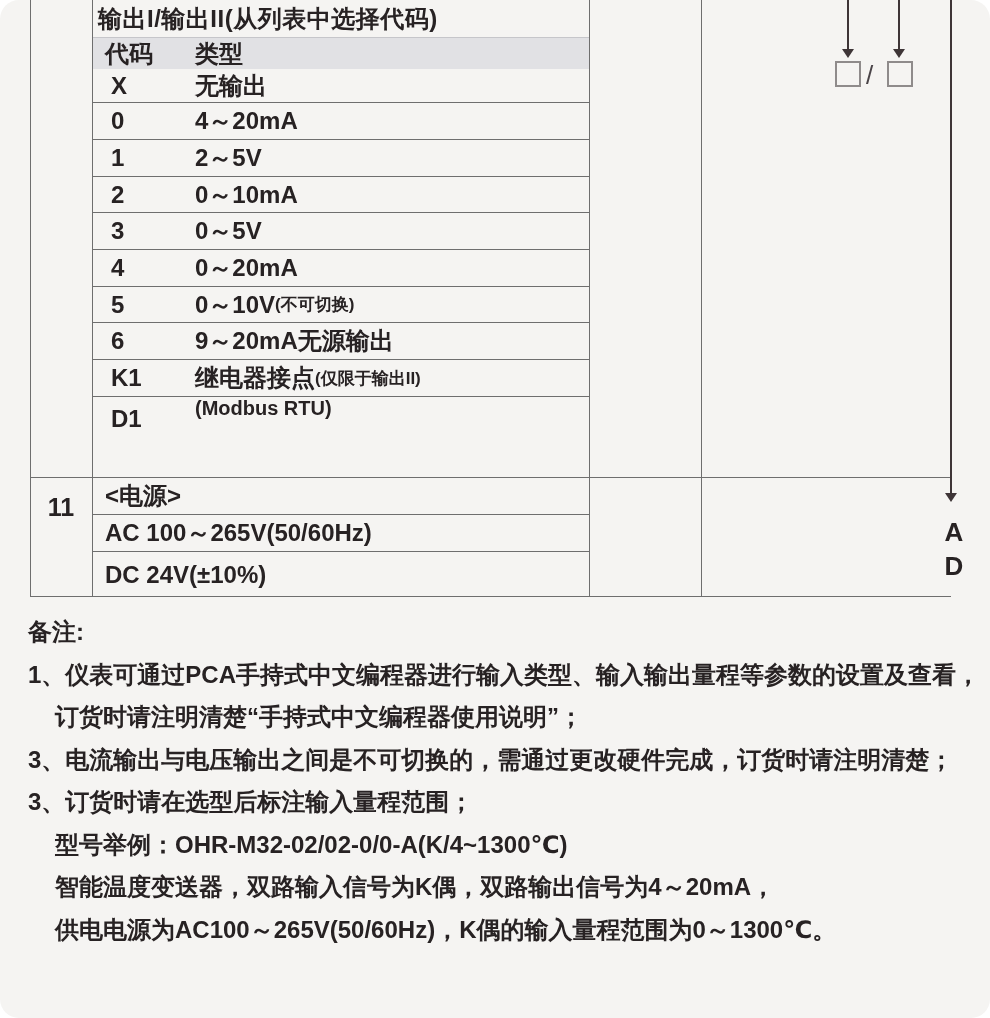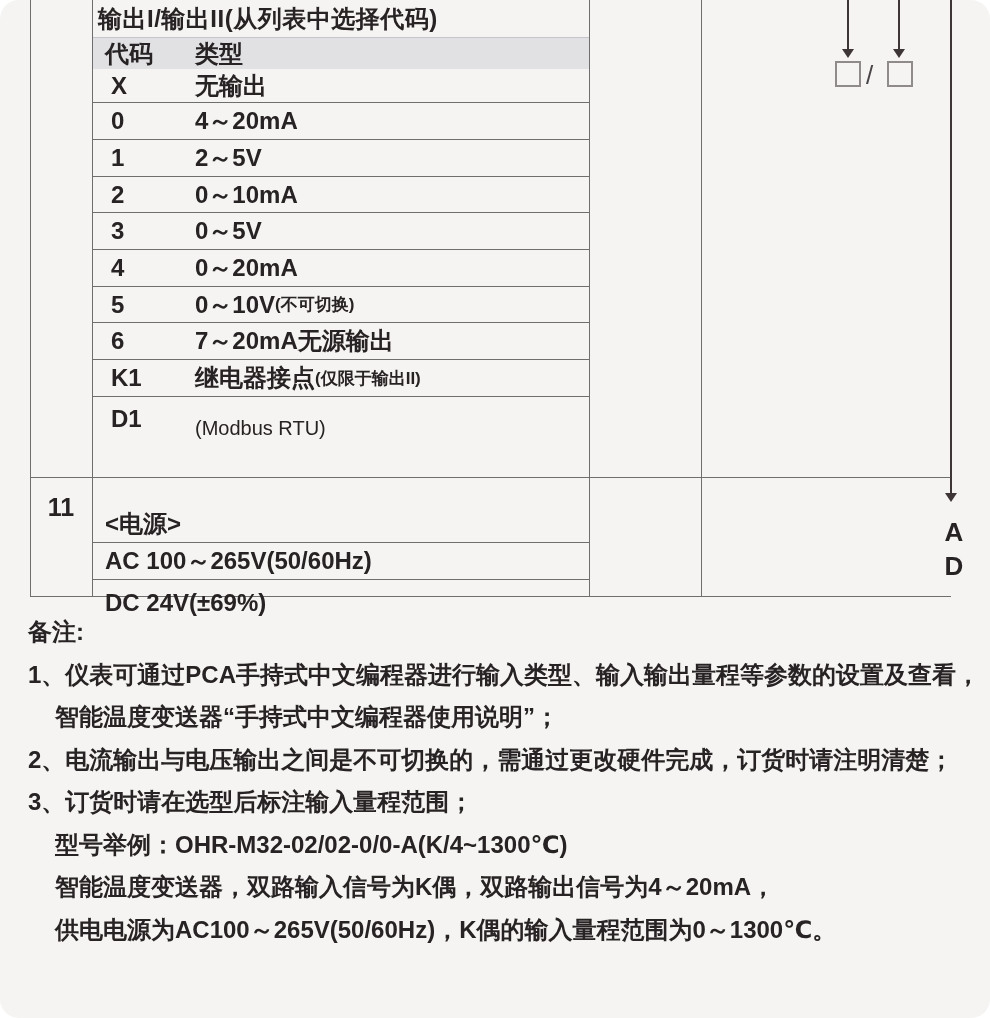--- a/index.html
+++ b/index.html
@@ -37,34 +37,34 @@
     display:flex;align-items:center;font-size:24px;font-weight:600;
   }
   .row .c{margin-left:18px;width:84px;flex:0 0 auto;}
   .row .t{white-space:nowrap;}
   .row .n{font-size:17px;font-weight:700;white-space:nowrap;}
   .h34{height:34px}.h37{height:37px}.h36{height:36px}
   .row-d1{height:80px;border-bottom:none;align-items:flex-start;}
   .row-d1 .c{margin-top:8px;}
   .d1-lines{display:flex;flex-direction:column;}
   .d1-line1{margin-top:8px;white-space:nowrap;}
-  .d1-line2{margin-top:20px;font-size:20px;font-weight:400;text-align:center;}
+  .d1-line2{margin-top:0;font-size:20px;font-weight:700;text-align:center;}
   
   .row-index{
     position:absolute;left:30px;top:477px;width:62px;height:120px;
     display:flex;justify-content:center;align-items:flex-start;
     padding-top:16px;box-sizing:border-box;
     font-size:25px;font-weight:700;
   }
   .power{position:absolute;left:93px;top:477px;width:496px;}
   .power .prow{
     box-sizing:border-box;display:flex;align-items:center;
     padding-left:12px;font-size:24px;font-weight:600;white-space:nowrap;
   }
-  .power .p1{height:38px;border-bottom:1px solid var(--table_border,#6e6e6e);font-weight:700;margin-top:28px;}
+  .power .p1{height:38px;border-bottom:1px solid var(--table_border,#6e6e6e);font-weight:700;}
   .power .p2{height:37px;border-bottom:1px solid var(--table_border,#6e6e6e);}
   .power .p3{height:45px;}
   
   .stem{position:absolute;width:2px;background:var(--line,#3e3537);}
   .arrowhead{
     position:absolute;width:0;height:0;
     border-left:6px solid transparent;border-right:6px solid transparent;
     border-top:9px solid var(--line,#3e3537);
   }
   .code-box{
@@ -129,60 +129,60 @@
       <span class="c">4</span>
       <span class="t">0～20mA</span>
     </div>
     <div class="row h36">
       <span class="c">5</span>
       <span class="t">0～10V</span>
       <span class="n">(不可切换)</span>
     </div>
     <div class="row h37">
       <span class="c">6</span>
-      <span class="t">7～20mA无源输出</span>
+      <span class="t">9～20mA无源输出</span>
     </div>
     <div class="row h37">
       <span class="c">K1</span>
       <span class="t">继电器接点</span>
       <span class="n">(仅限于输出II)</span>
     </div>
     <div class="row row-d1">
       <span class="c">D1</span>
       <div class="d1-lines">
         <div class="d1-line2">(Modbus RTU)</div>
       </div>
     </div>
   </div>
 
   <div class="row-index">11</div>
   <div class="power">
     <div class="prow p1">&lt;电源&gt;</div>
     <div class="prow p2">AC 100～265V(50/60Hz)</div>
-    <div class="prow p3">DC 24V(±69%)</div>
+    <div class="prow p3">DC 24V(±10%)</div>
   </div>
 
   <div class="stem" style="left:847px;top:0;height:50px"></div>
   <div class="arrowhead" style="left:842px;top:49px"></div>
   <div class="stem" style="left:898px;top:0;height:50px"></div>
   <div class="arrowhead" style="left:893px;top:49px"></div>
 
   <div class="code-box" style="left:835px;top:61px"></div>
   <div class="slash" style="left:866px;top:60px">/</div>
   <div class="code-box" style="left:887px;top:61px"></div>
 
   <div class="stem" style="left:950px;top:0;height:494px"></div>
   <div class="arrowhead" style="left:945px;top:493px"></div>
   <div class="pcode" style="left:941px;top:519px">A</div>
   <div class="pcode" style="left:941px;top:553px">D</div>
 
   <div class="notes">
     <div class="note-line">备注:</div>
     <div class="note-line">1、仪表可通过PCA手持式中文编程器进行输入类型、输入输出量程等参数的设置及查看，</div>
-    <div class="note-line indent">智能温度变送器“手持式中文编程器使用说明”；</div>
-    <div class="note-line">2、电流输出与电压输出之间是不可切换的，需通过更改硬件完成，订货时请注明清楚；</div>
+    <div class="note-line indent">订货时请注明清楚“手持式中文编程器使用说明”；</div>
+    <div class="note-line">3、电流输出与电压输出之间是不可切换的，需通过更改硬件完成，订货时请注明清楚；</div>
     <div class="note-line">3、订货时请在选型后标注输入量程范围；</div>
     <div class="note-line indent">型号举例：OHR-M32-02/02-0/0-A(K/4~1300℃)</div>
     <div class="note-line indent">智能温度变送器，双路输入信号为K偶，双路输出信号为4～20mA，</div>
     <div class="note-line indent">供电电源为AC100～265V(50/60Hz)，K偶的输入量程范围为0～1300℃。</div>
   </div>
 
 </div>
 
 </body></html>

